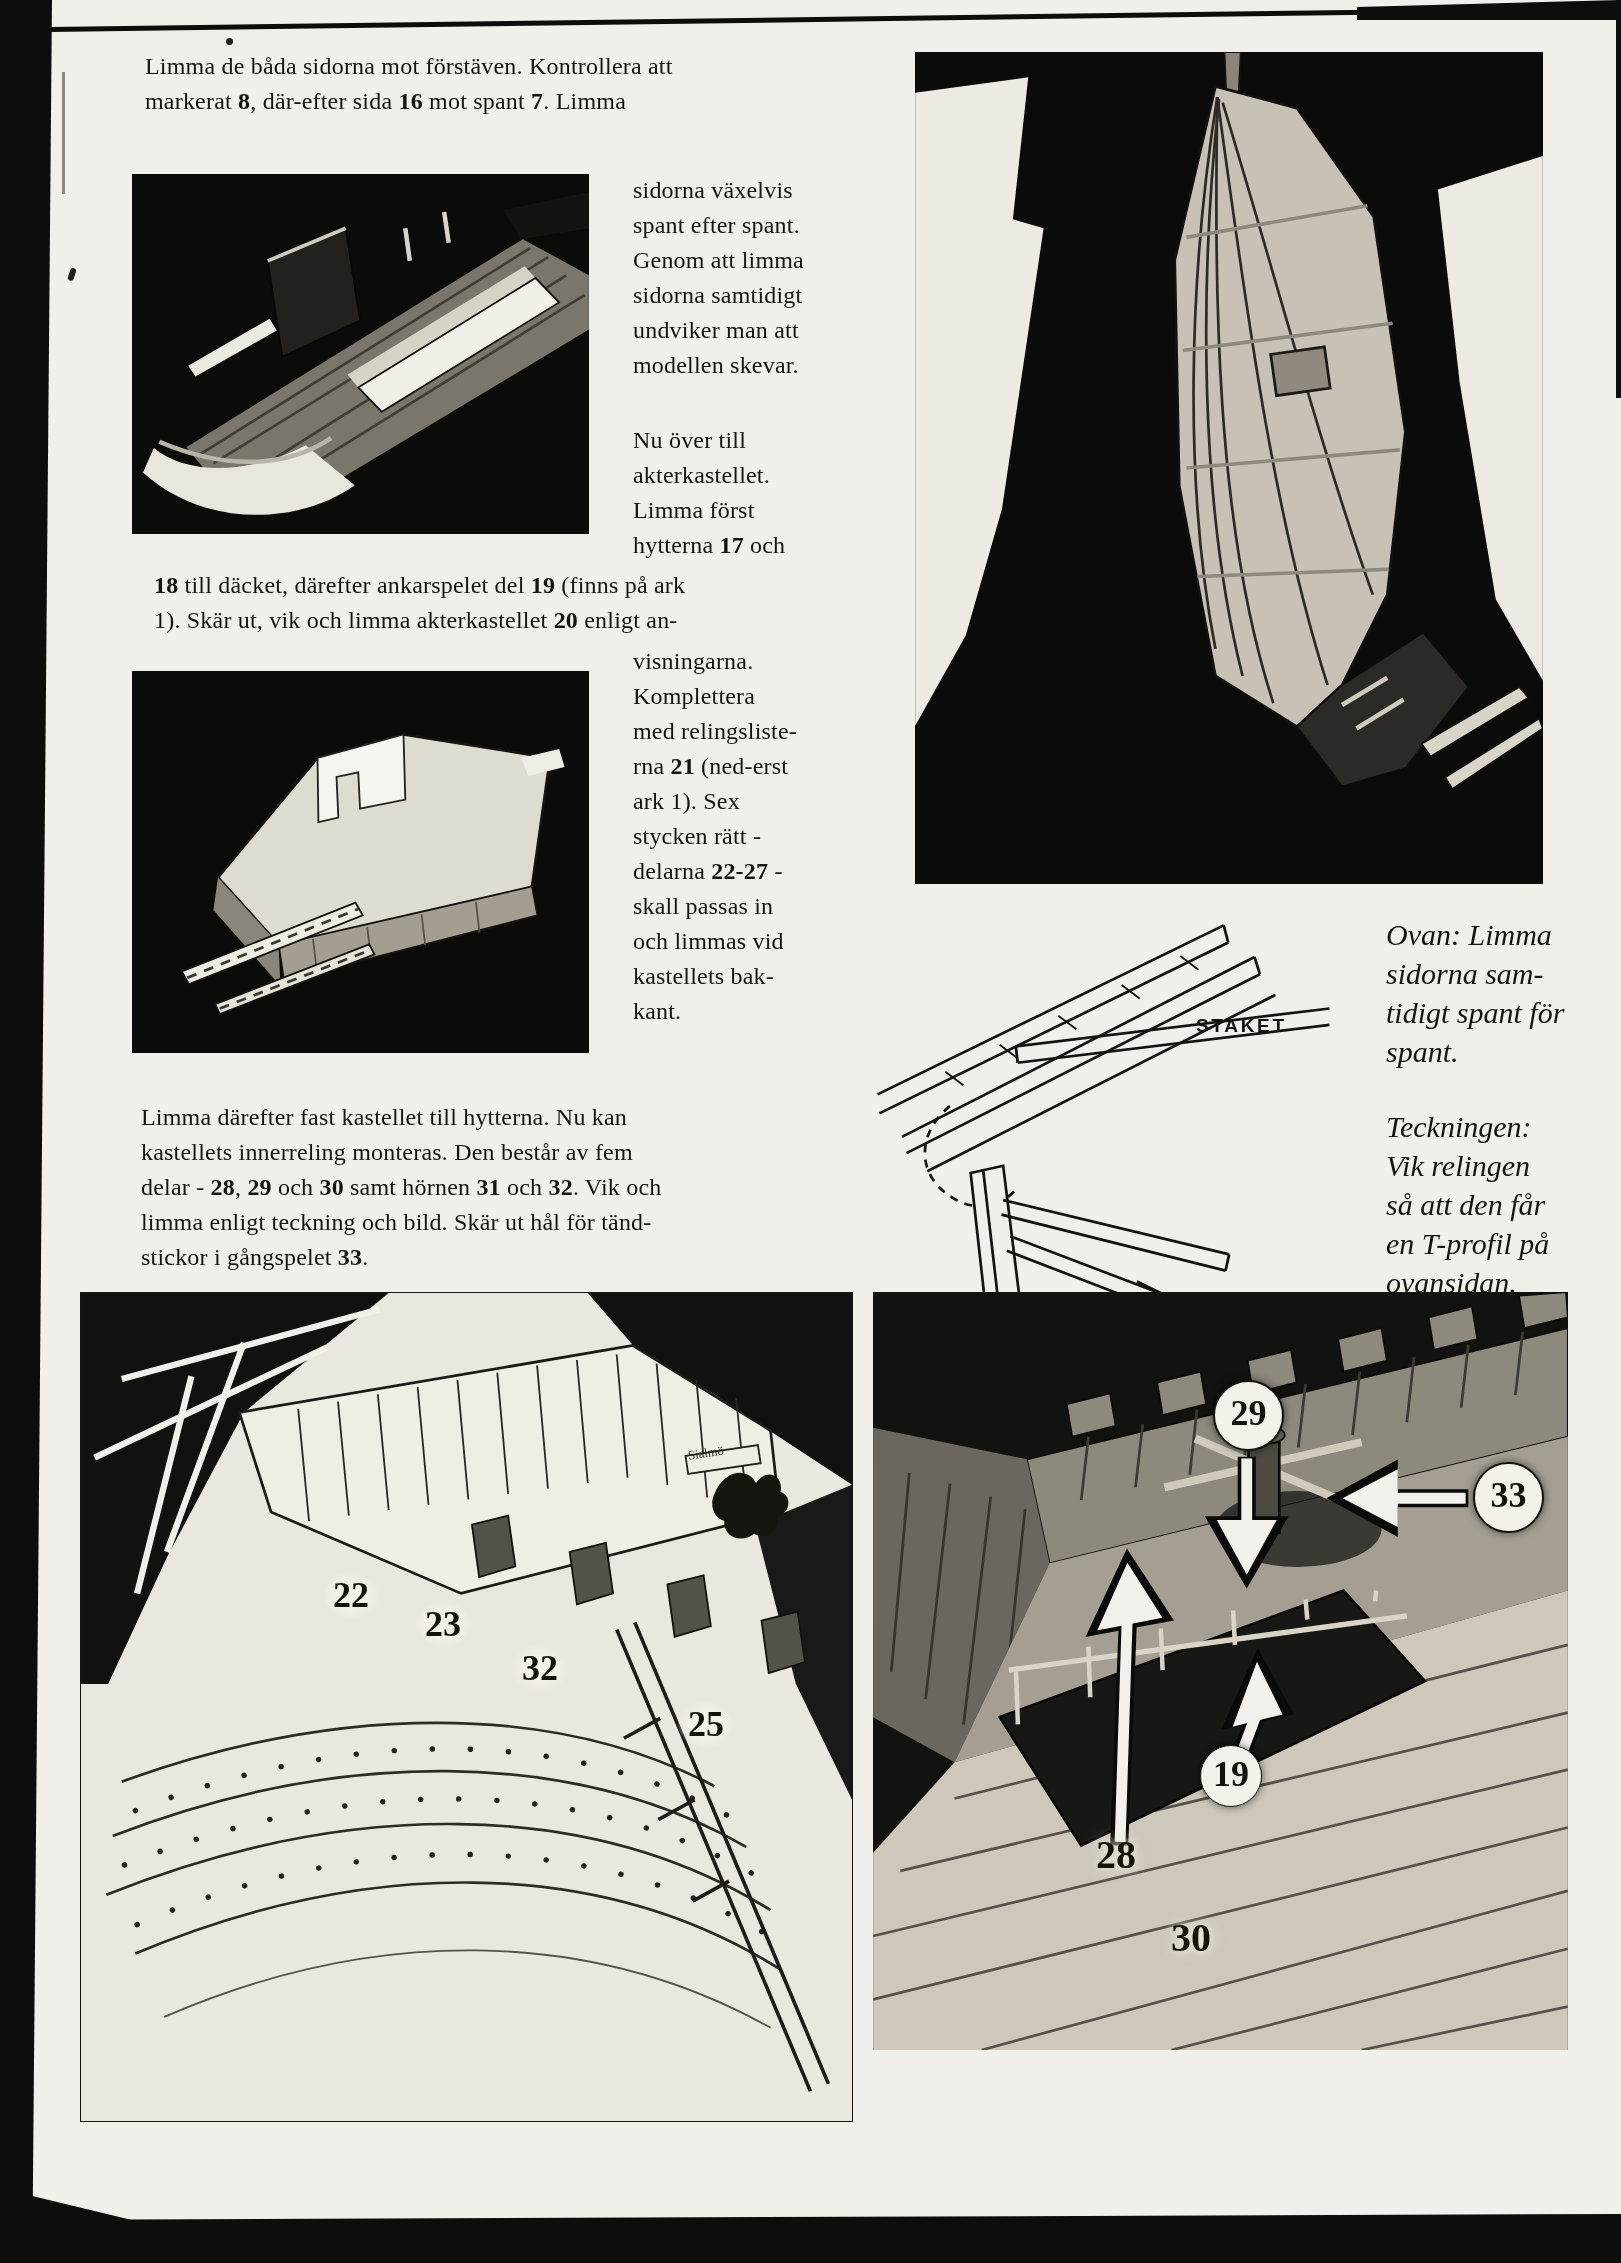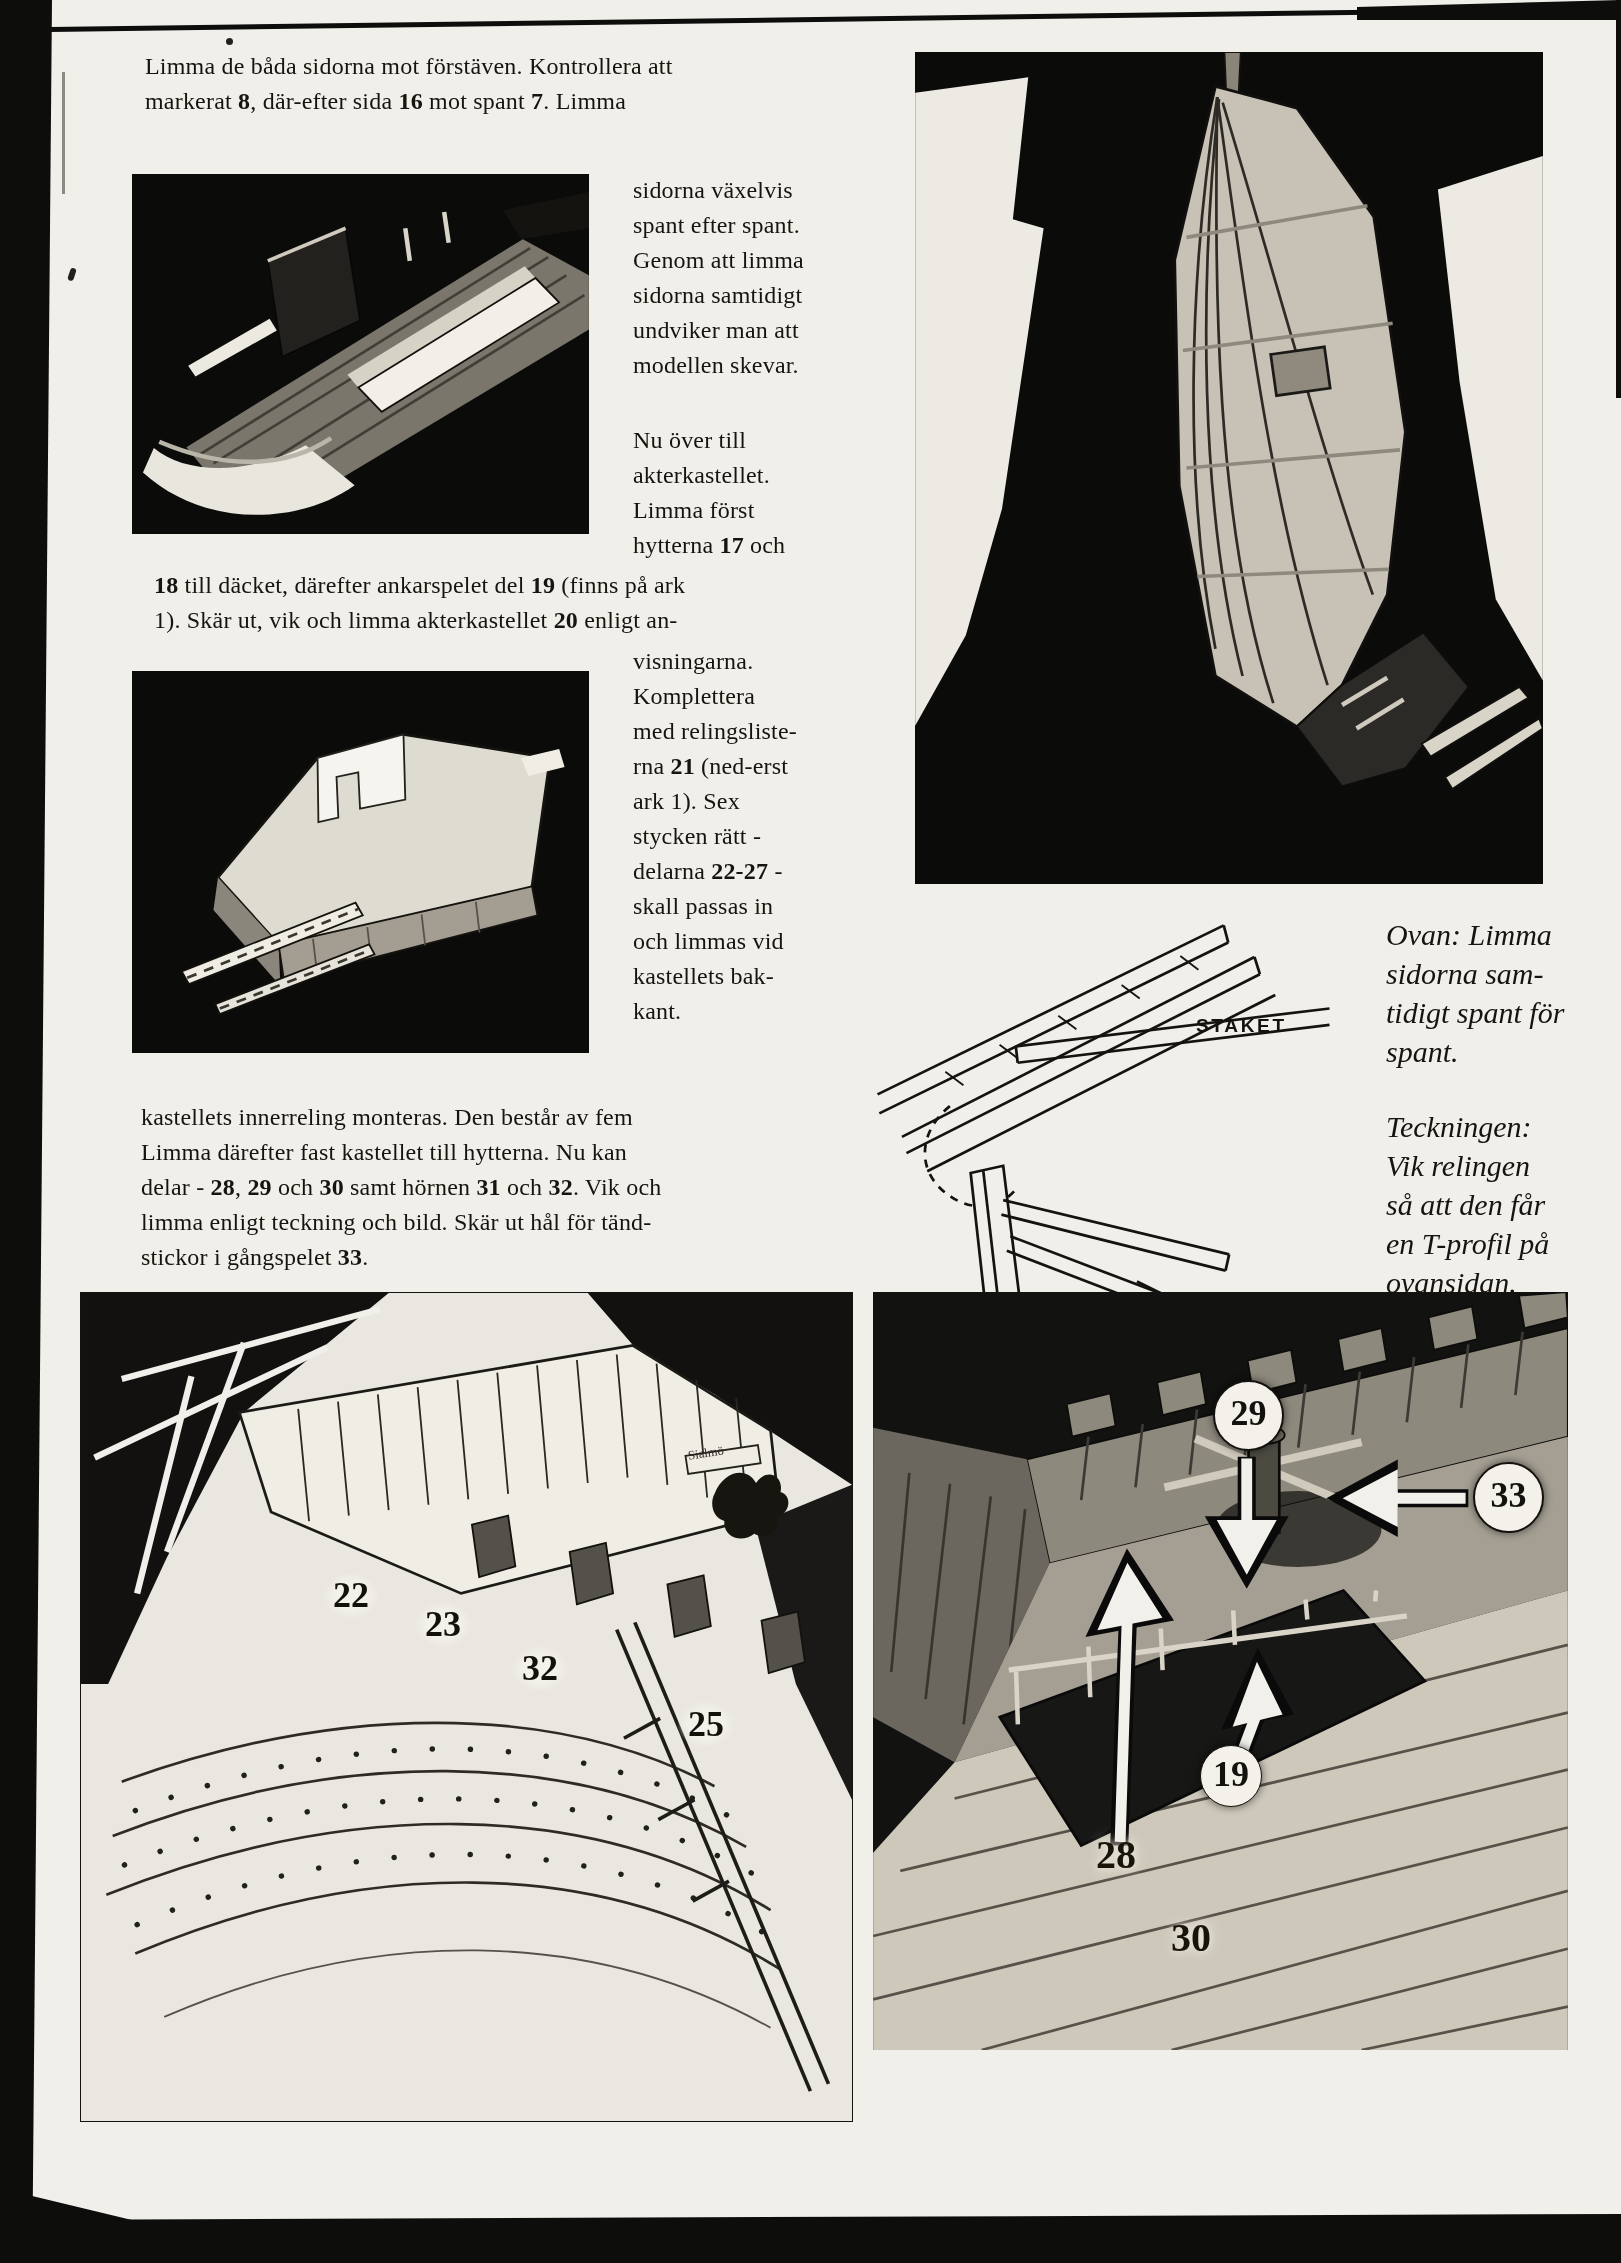--- a/index.html
+++ b/index.html
@@ -77,22 +77,22 @@
       <div>ark 1). Sex</div>
       <div>stycken rätt -</div>
       <div><span>delarna </span><b>22-27</b><span> -</span></div>
       <div>skall passas in</div>
       <div>och limmas vid</div>
       <div>kastellets bak-</div>
       <div>kant.</div>
     </div>
 
   <div class="abs para" style="left:141px;top:1100px;width:814px;">
+      <div>Limma därefter fast kastellet till hytterna. Nu kan</div>
       <div>kastellets innerreling monteras. Den består av fem</div>
-      <div>Limma därefter fast kastellet till hytterna. Nu kan</div>
       <div><span>delar - </span><b>28</b><span>, </span><b>29</b><span> och </span><b>30</b><span> samt hörnen </span><b>31</b><span> och </span><b>32</b><span>. Vik och</span></div>
       <div>limma enligt teckning och bild. Skär ut hål för tänd-</div>
       <div><span>stickor i gångspelet </span><b>33</b><span>.</span></div>
     </div>
 
   <div class="abs ital" style="left:1386px;top:915px;width:226px;">
       <div>Ovan: Limma</div>
       <div>sidorna sam-</div>
       <div>tidigt spant för</div>
       <div>spant.</div>

